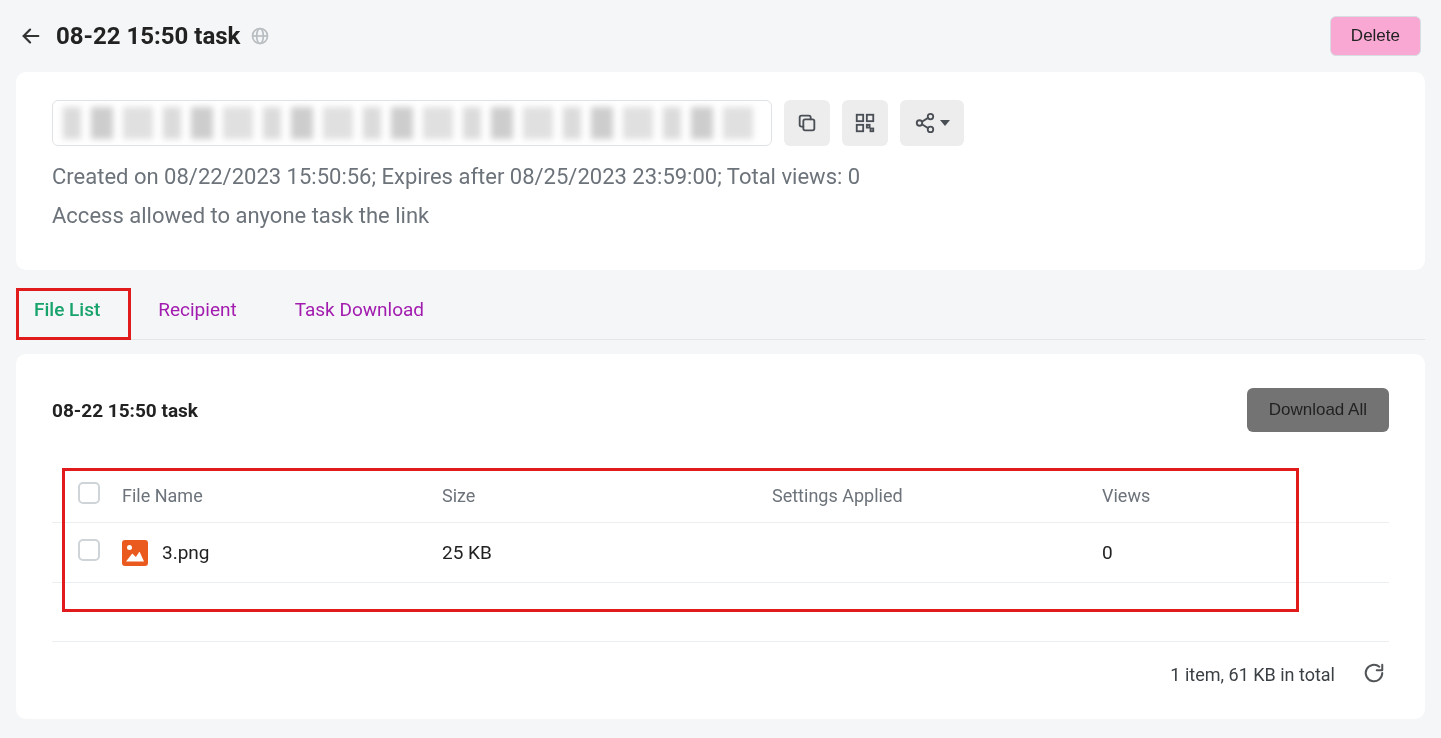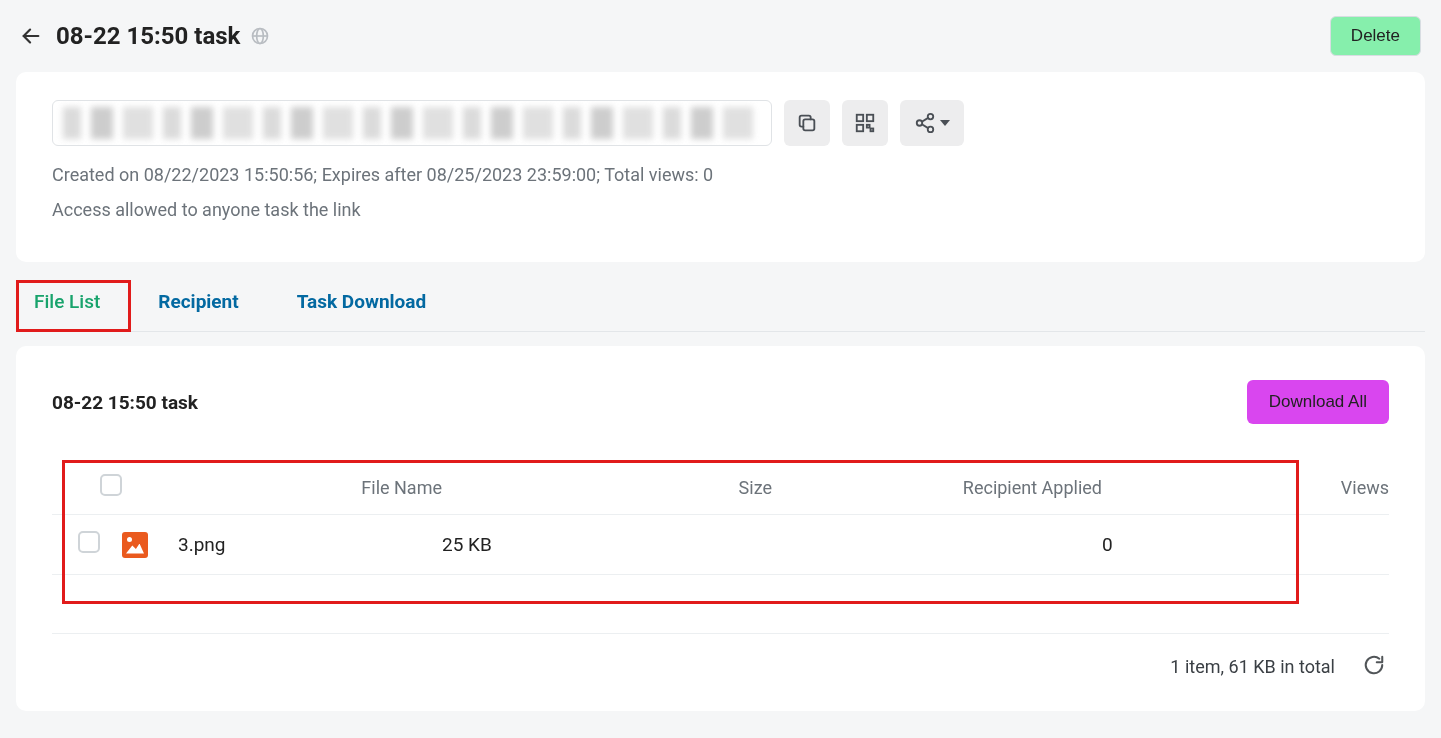--- a/index.html
+++ b/index.html
@@ -39,21 +39,21 @@
     display: flex;
     align-items: center;
     gap: 10px;
   }
   .globe-icon {
     color: #b9bdc2;
     width: 20px;
     height: 20px;
   }
   .btn-delete {
-    background: #86efac;
+    background: #f9a8d4;
     border: 1px solid #d8dde2;
     border-radius: 6px;
     padding: 9px 20px;
     font-size: 17px;
     color: #222;
     cursor: pointer;
   }
   .card {
     background: #fff;
     border-radius: 10px;
@@ -96,41 +96,40 @@
     justify-content: center;
     color: #4a4f55;
     cursor: pointer;
   }
   .icon-btn.dropdown {
     width: 64px;
     gap: 4px;
   }
   .icon-svg { width: 22px; height: 22px; }
   .meta-line {
-    font-size: 18px;
+    font-size: 22px;
     color: #6c737a;
     margin-bottom: 14px;
   }
   .tabs-block {
     margin-top: 8px;
   }
   .tabs {
     position: relative;
     display: flex;
     align-items: flex-end;
     gap: 30px;
     border-bottom: 1px solid #e3e6e9;
     padding-left: 4px;
   }
   .tab {
     font-size: 19px;
     padding: 20px 14px 18px;
-    color: #0369a1;
-    cursor: pointer;
-    font-weight: bold;
+    color: #a21caf;
+    cursor: pointer;
   }
   .tab.active {
     color: #18a36c;
     font-weight: 500;
   }
   .tab-highlight {
     position: absolute;
     left: 0;
     top: 10px;
     width: 115px;
@@ -148,21 +147,21 @@
     display: flex;
     align-items: center;
     justify-content: space-between;
     margin-bottom: 38px;
   }
   .content-title {
     font-size: 19px;
     font-weight: 700;
   }
   .btn-download {
-    background: #d946ef;
+    background: #737373;
     border: none;
     border-radius: 6px;
     padding: 12px 22px;
     font-size: 17px;
     color: #222;
     cursor: pointer;
   }
   .table-wrap {
     position: relative;
   }
@@ -173,21 +172,21 @@
     top: -2px;
     height: 144px;
     border: 3px solid #e11b1b;
     pointer-events: none;
   }
   table {
     width: 100%;
     border-collapse: collapse;
   }
   thead th {
-    text-align: right;
+    text-align: left;
     font-weight: 400;
     font-size: 18px;
     color: #6c737a;
     padding: 12px 0 14px;
     border-bottom: 1px solid #eceff1;
   }
   tbody td {
     font-size: 19px;
     color: #222;
     padding: 16px 0;
@@ -203,21 +202,21 @@
     height: 22px;
     border: 2px solid #cfd4d8;
     border-radius: 5px;
     background: #fff;
     cursor: pointer;
     display: inline-block;
   }
   .file-cell {
     display: flex;
     align-items: center;
-    gap: 30px;
+    gap: 14px;
   }
   .file-icon {
     width: 26px;
     height: 26px;
     background: #ea5a1e;
     border-radius: 3px;
     position: relative;
     flex-shrink: 0;
   }
   .file-icon::before {
@@ -336,21 +335,21 @@
     <div class="table-wrap">
       <div class="table-highlight"></div>
       <table>
         <thead>
           <tr>
             <th class="col-check">
               <span class="checkbox"></span>
             </th>
             <th class="col-name">File Name</th>
             <th class="col-size">Size</th>
-            <th class="col-wm">Recipient Applied</th>
+            <th class="col-wm">Settings Applied</th>
             <th class="col-views">Views</th>
           </tr>
         </thead>
         <tbody>
           <tr>
             <td class="col-check">
               <span class="checkbox"></span>
             </td>
             <td class="col-name">
               <div class="file-cell">

